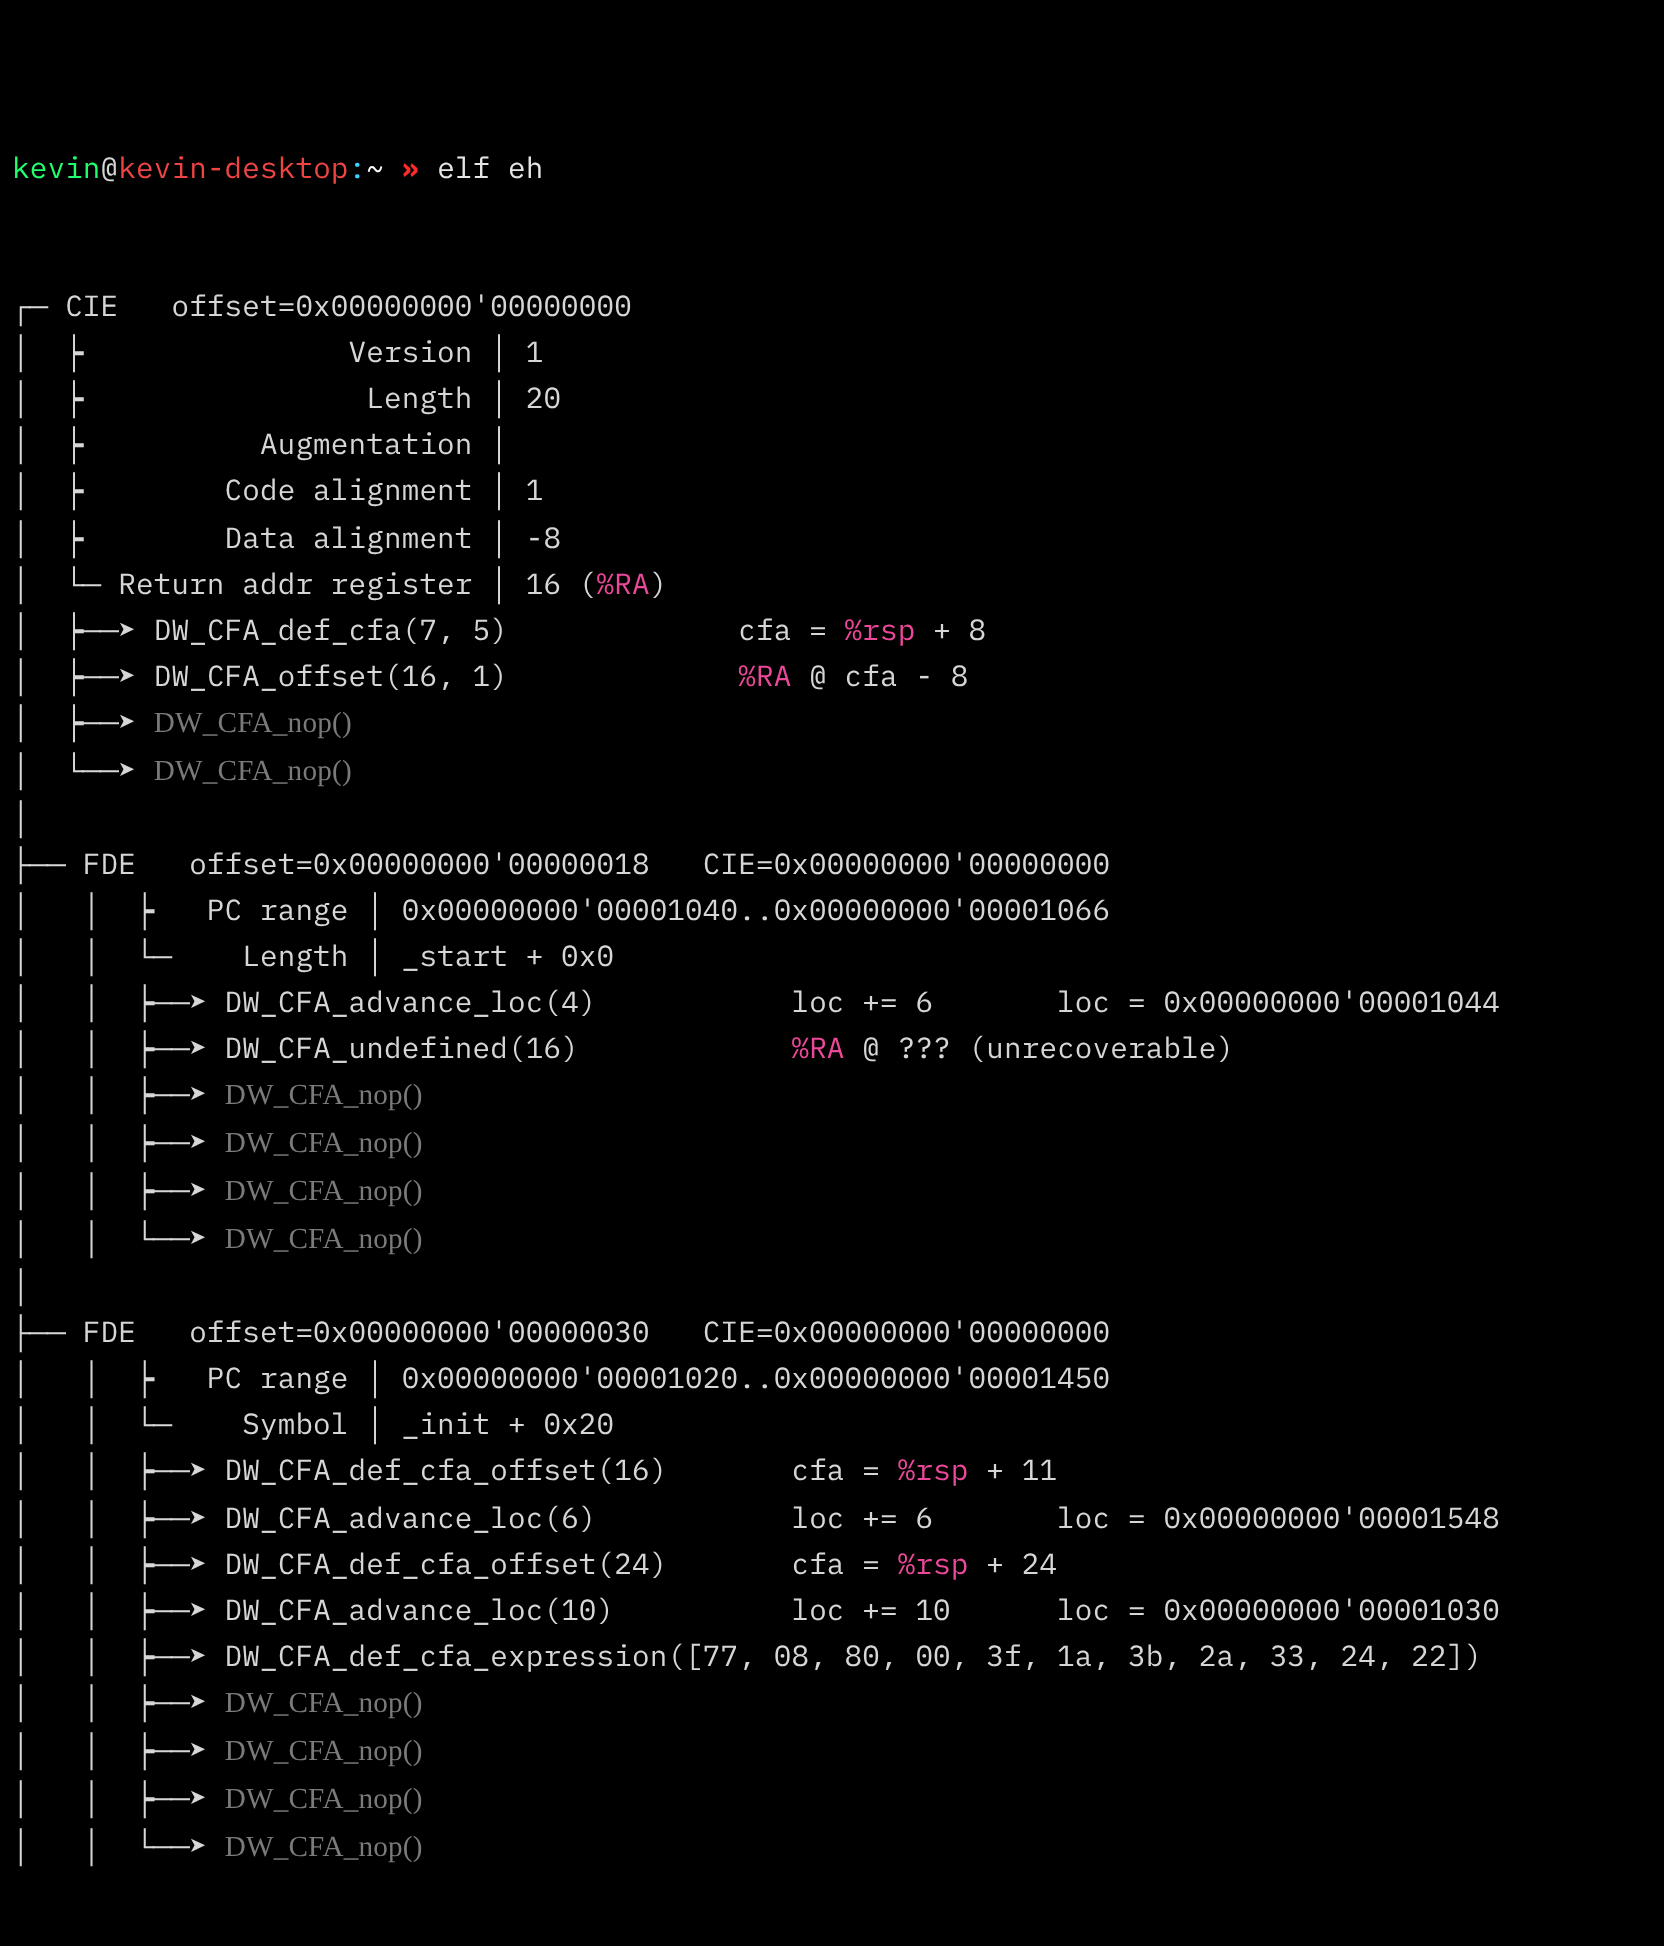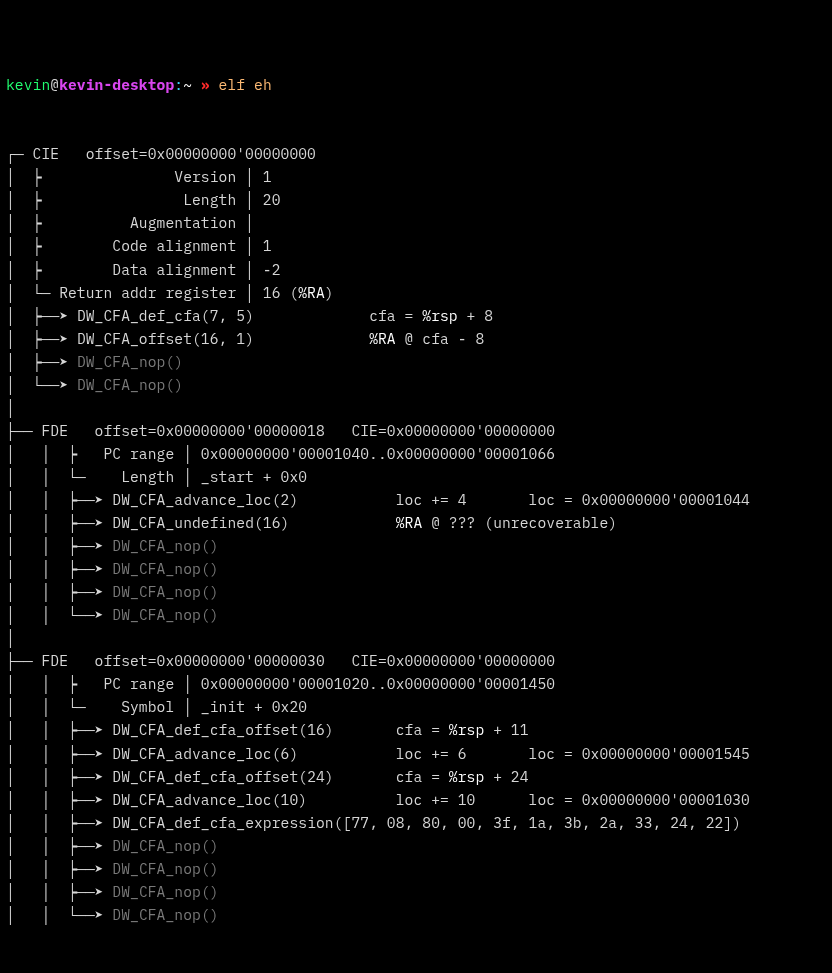--- a/index.html
+++ b/index.html
@@ -8,62 +8,62 @@
     color:#d6d6d6;
     font-family:"IBM Plex Mono","DejaVu Sans Mono","Consolas",monospace;
     font-size:14.6px;
     line-height:1.58;
     padding:4px 0 8px 6px;
     white-space:pre;
     letter-spacing:0.1px;
   }
   .user   { color:#21ff70; }
   .at     { color:#d6d6d6; }
-  .host   { color:#d946ef;font-weight:bold; }
+  .host   { color:#ef4444; }
   .path   { color:#39d7ff; }
   .tilde  { color:#ffffff; }
   .pp     { color:#ff2b2b; font-weight:bold; }
-  .cmd    { color:#fdba74; }
-  .reg    { color:#ffffff;margin-top:32px; }
-  .dim    { color:#7a7a7a; }
+  .cmd    { color:#e5e5e5; }
+  .reg    { color:#ec4899;margin-top:32px; }
+  .dim    { color:#7a7a7a;font-family:Liberation Serif, serif; }
 </style>
 </head>
 <body>
 
 
 <div><span><span class="user">kevin</span><span class="at">@</span><span class="host">kevin-desktop</span><span class="path">:</span><span class="tilde">~</span> <span class="pp">»</span> <span class="cmd">elf eh</span></span>
 <span></span>
 <span></span>
 <span>┌─ CIE   offset=0x00000000'00000000</span>
 <span>│  ┝               Version │ 1</span>
 <span>│  ┝                Length │ 20</span>
 <span>│  ┝          Augmentation │</span>
 <span>│  ┝        Code alignment │ 1</span>
-<span>│  ┝        Data alignment │ -2</span>
+<span>│  ┝        Data alignment │ -8</span>
 <span><span>│  └─ Return addr register │ 16 (</span><span class="reg">%RA</span><span>)</span></span>
 <span><span>│  ┝──➤ DW_CFA_def_cfa(7, 5)             cfa = </span><span class="reg">%rsp</span><span> + 8</span></span>
 <span><span>│  ┝──➤ DW_CFA_offset(16, 1)             </span><span class="reg">%RA</span><span> @ cfa - 8</span></span>
 <span><span>│  ┝──➤ </span><span class="dim">DW_CFA_nop()</span></span>
 <span><span>│  └──➤ </span><span class="dim">DW_CFA_nop()</span></span>
 <span>│</span>
 <span>├── FDE   offset=0x00000000'00000018   CIE=0x00000000'00000000</span>
 <span>│   │  ┝   PC range │ 0x00000000'00001040..0x00000000'00001066</span>
 <span>│   │  └─    Length │ _start + 0x0</span>
-<span>│   │  ┝──➤ DW_CFA_advance_loc(2)           loc += 4       loc = 0x00000000'00001044</span>
+<span>│   │  ┝──➤ DW_CFA_advance_loc(4)           loc += 6       loc = 0x00000000'00001044</span>
 <span><span>│   │  ┝──➤ DW_CFA_undefined(16)            </span><span class="reg">%RA</span><span> @ ??? (unrecoverable)</span></span>
 <span><span>│   │  ┝──➤ </span><span class="dim">DW_CFA_nop()</span></span>
 <span><span>│   │  ┝──➤ </span><span class="dim">DW_CFA_nop()</span></span>
 <span><span>│   │  ┝──➤ </span><span class="dim">DW_CFA_nop()</span></span>
 <span><span>│   │  └──➤ </span><span class="dim">DW_CFA_nop()</span></span>
 <span>│</span>
 <span>├── FDE   offset=0x00000000'00000030   CIE=0x00000000'00000000</span>
 <span>│   │  ┝   PC range │ 0x00000000'00001020..0x00000000'00001450</span>
 <span>│   │  └─    Symbol │ _init + 0x20</span>
 <span><span>│   │  ┝──➤ DW_CFA_def_cfa_offset(16)       cfa = </span><span class="reg">%rsp</span><span> + 11</span></span>
-<span>│   │  ┝──➤ DW_CFA_advance_loc(6)           loc += 6       loc = 0x00000000'00001545</span>
+<span>│   │  ┝──➤ DW_CFA_advance_loc(6)           loc += 6       loc = 0x00000000'00001548</span>
 <span><span>│   │  ┝──➤ DW_CFA_def_cfa_offset(24)       cfa = </span><span class="reg">%rsp</span><span> + 24</span></span>
 <span>│   │  ┝──➤ DW_CFA_advance_loc(10)          loc += 10      loc = 0x00000000'00001030</span>
 <span>│   │  ┝──➤ DW_CFA_def_cfa_expression([77, 08, 80, 00, 3f, 1a, 3b, 2a, 33, 24, 22])</span>
 <span><span>│   │  ┝──➤ </span><span class="dim">DW_CFA_nop()</span></span>
 <span><span>│   │  ┝──➤ </span><span class="dim">DW_CFA_nop()</span></span>
 <span><span>│   │  ┝──➤ </span><span class="dim">DW_CFA_nop()</span></span>
 <span><span>│   │  └──➤ </span><span class="dim">DW_CFA_nop()</span></span></div>
 
 
 

